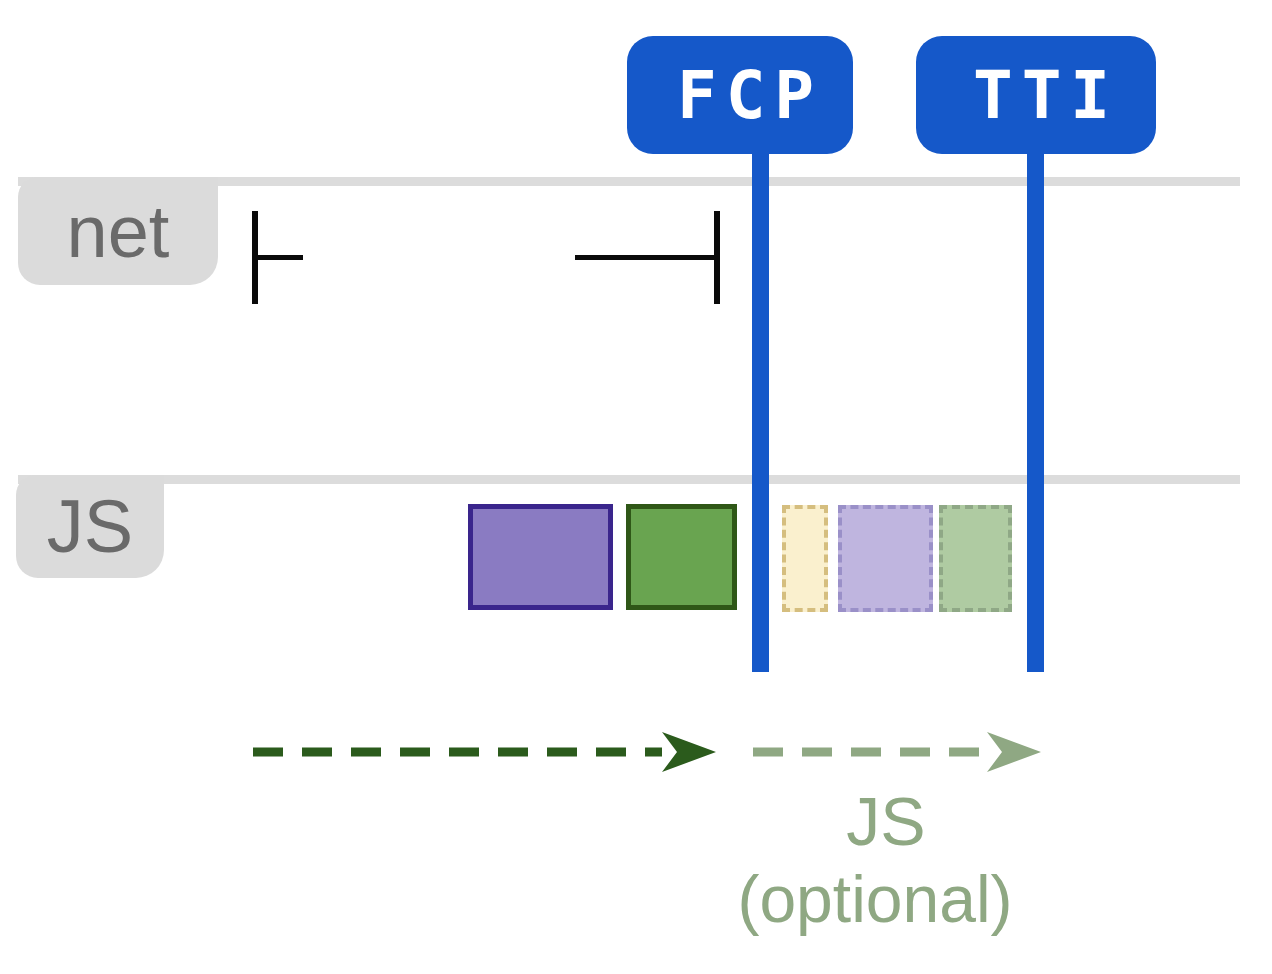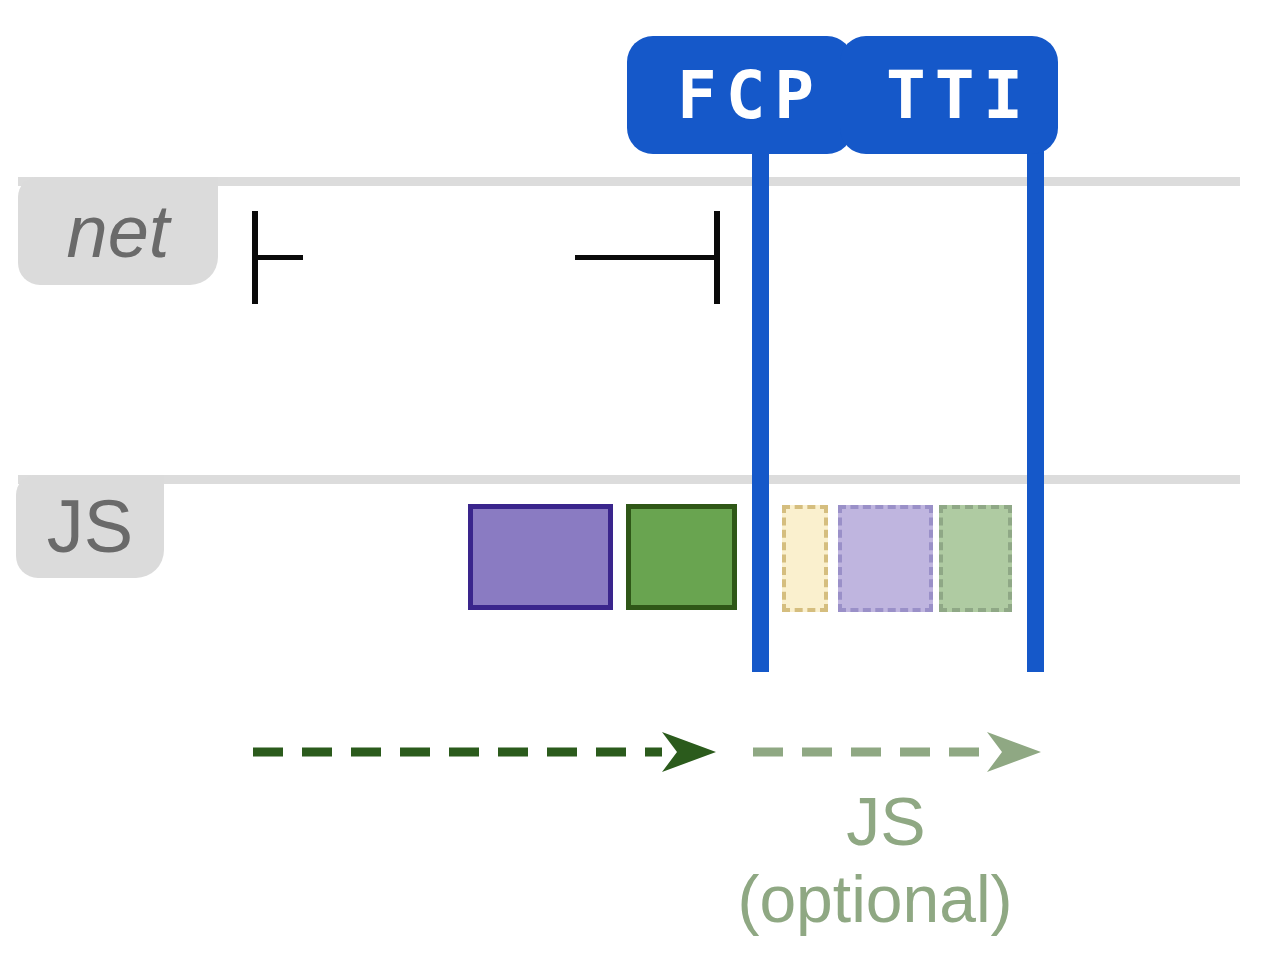--- a/index.html
+++ b/index.html
@@ -12,37 +12,37 @@
   .lane-line { position:absolute; left:18px; width:1222px; height:9px; background:#DCDCDC; }
   .net-line { top:177px; }
   .js-line  { top:475px; }
 
   
   .lane-tab {
     position:absolute; background:#DBDBDB; color:#6A6A6A;
     display:flex; align-items:center; justify-content:center;
     font-size:74px; border-radius:20px 0 28px 22px;
   }
-  .net-tab { left:18px; top:177px; width:200px; height:108px;font-style:italic; }
+  .net-tab { left:18px; top:177px; width:200px; height:108px; }
   .js-tab  { left:16px; top:475px; width:148px; height:103px; }
 
   
   .marker-line { position:absolute; top:150px; width:17px; height:522px; }
   .fcp-line { left:752px; }
   .tti-line { left:1027px; }
 
   
   .badge {
     position:absolute; top:36px; height:118px; border-radius:26px;
     color:#ffffff; font-family:"DejaVu Sans Mono", monospace; font-weight:bold;
     font-size:66px; letter-spacing:9px; padding-left:20px; box-sizing:border-box;
     display:flex; align-items:center; justify-content:center;
   }
   .fcp-badge { left:627px; width:226px; }
-  .tti-badge { left:840px; width:218px; }
+  .tti-badge { left:916px; width:240px; }
 
   
   .whisker { position:absolute; top:211px; width:6px; height:93px; background:#0a0a0a; }
   .tick-left  { left:252px; }
   .tick-right { left:714px; }
   .conn { position:absolute; top:255px; height:5px; background:#0a0a0a; }
   .conn-left  { left:258px; width:45px; }
   .conn-right { left:575px; width:141px; }
   .get-box {
     position:absolute; left:301px; top:205px; width:276px; height:105px;

